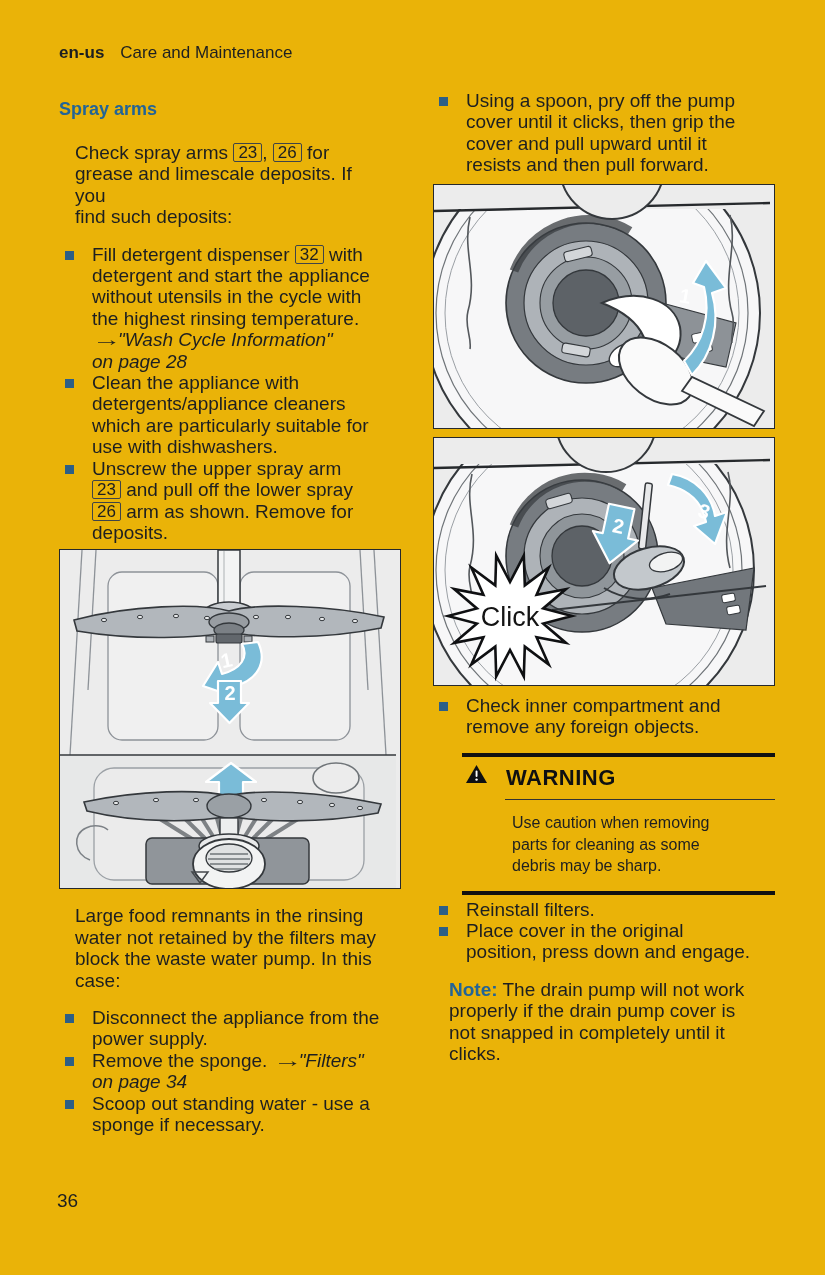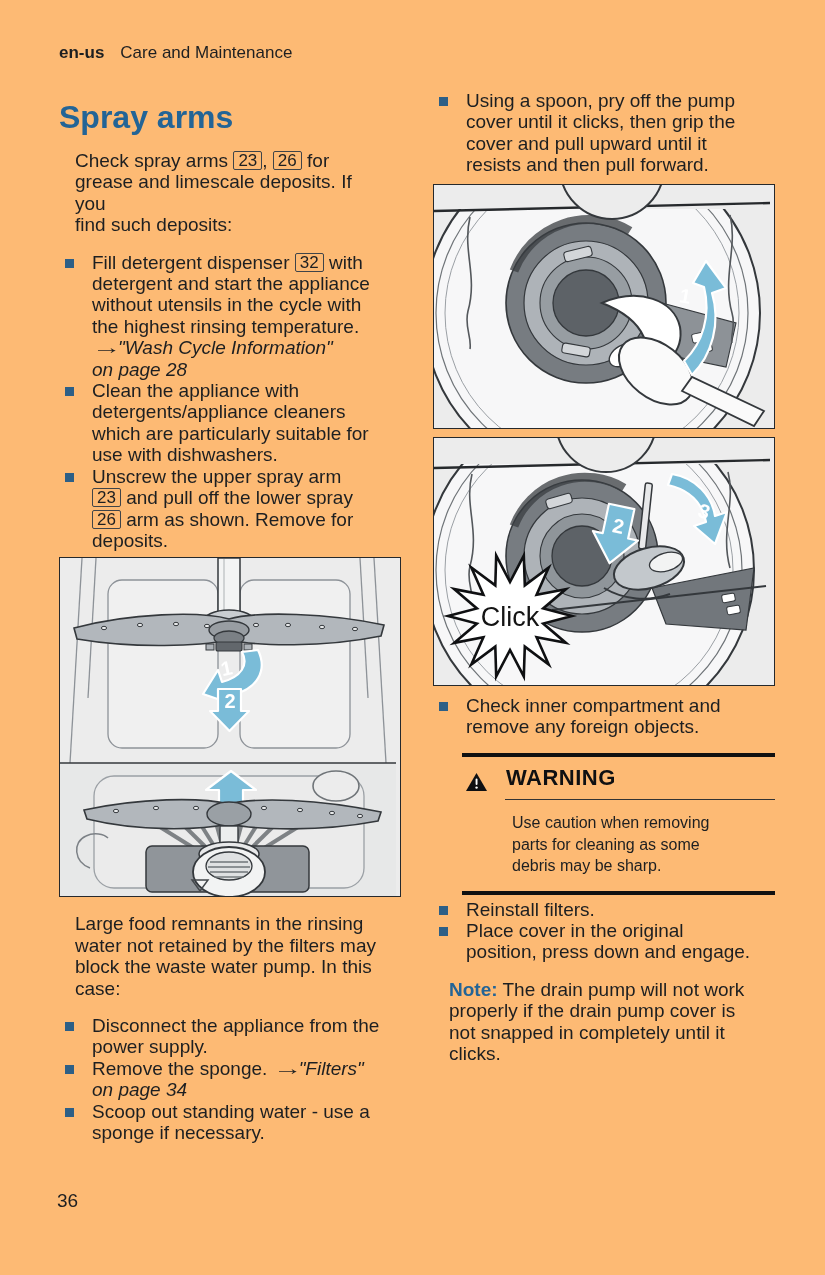--- a/index.html
+++ b/index.html
@@ -1,43 +1,43 @@
 <!DOCTYPE html>
 <html style="--accent: #236496; --bullet: #2d5f86; --arrow: #7abcd8;"><head>
 <meta charset="utf-8">
 <style>
   html,body{margin:0;padding:0;background:#fff;}
-  .page{position:relative;width:825px;height:1275px;background:#fdba74;overflow:hidden;
+  .page{position:relative;width:825px;height:1275px;background:#eab308;overflow:hidden;
         font-family:"Liberation Sans",sans-serif;color:#1d1f21;}
   .hdr{position:absolute;left:59px;top:43px;font-size:17px;}
   .hdr .loc{font-weight:bold;margin-right:16px;}
   .col{position:absolute;top:86px;width:342px;}
   .col-left{left:59px;}
   .col-right{left:433px;}
-  h2.sec{font-size:32px;line-height:26px;font-weight:bold;color:var(--accent,#236496);margin:18px 0 20px 0;}
+  h2.sec{font-size:18px;line-height:26px;font-weight:bold;color:var(--accent,#236496);margin:10px 0 20px 0;}
   h2.sec2{margin-top:20px;}
   .body{font-size:19px;line-height:21.4px;margin:16px;}
   .rich{white-space:pre-line;}
   ul.blist{list-style:none;margin:4px;padding:0;}
   ul.blist li{position:relative;padding-left:29px;font-size:19px;line-height:21.4px;}
   ul.blist li::before{content:"";position:absolute;left:2px;top:7px;width:9px;height:9px;
         background:var(--bullet,#2d5f86);}
   .ref{display:inline-block;border:1.4px solid #3f4449;border-radius:2px;padding:0 4px;
        font-size:17px;line-height:17px;position:relative;top:-1px;}
   .it{font-style:italic;}
   .ar{display:inline-block;transform:scaleX(1.55);transform-origin:left center;margin-right:7px;}
   .fig{border:1.6px solid #26292c;background:#ececec;font-size:0;}
   .fig1{margin-top:6px;}
   .fig2{margin-top:8px;}
   .fig3{margin-top:8px;}
   .li-top{margin-top:4px;}
   .li-check{margin-top:9px;}
   .warnbox{margin:16px 0 0 29px;border-top:4px solid #111;border-bottom:4px solid #111;
            padding:8px 0 12px 0;}
-  .warnhead{display:flex;align-items:flex-end;padding-left:4px;height:26px;}
+  .warnhead{display:flex;align-items:flex-start;padding-left:4px;height:26px;}
   .warntitle{font-size:22px;font-weight:bold;letter-spacing:0.5px;margin-left:19px;color:#0f1012;}
   .warnrule{border:0;border-top:1.4px solid #333;margin:8px 0 0 43px;}
   .warnbody{font-size:16px;line-height:21.4px;margin:12px 0 2px 50px;}
   .after{margin-top:16px;}
   .note{margin-top:16px;}
   .note-label{font-weight:bold;color:var(--accent,#236496);}
   .pagenum{position:absolute;left:57px;top:1190px;font-size:19px;}
   .figlabel{fill:#ffffff;font-weight:bold;font-size:20px;font-family:"Liberation Sans",sans-serif;
             text-anchor:middle;}
   .clicklabel{fill:#141414;font-size:27px;font-family:"Liberation Sans",sans-serif;text-anchor:middle;}

